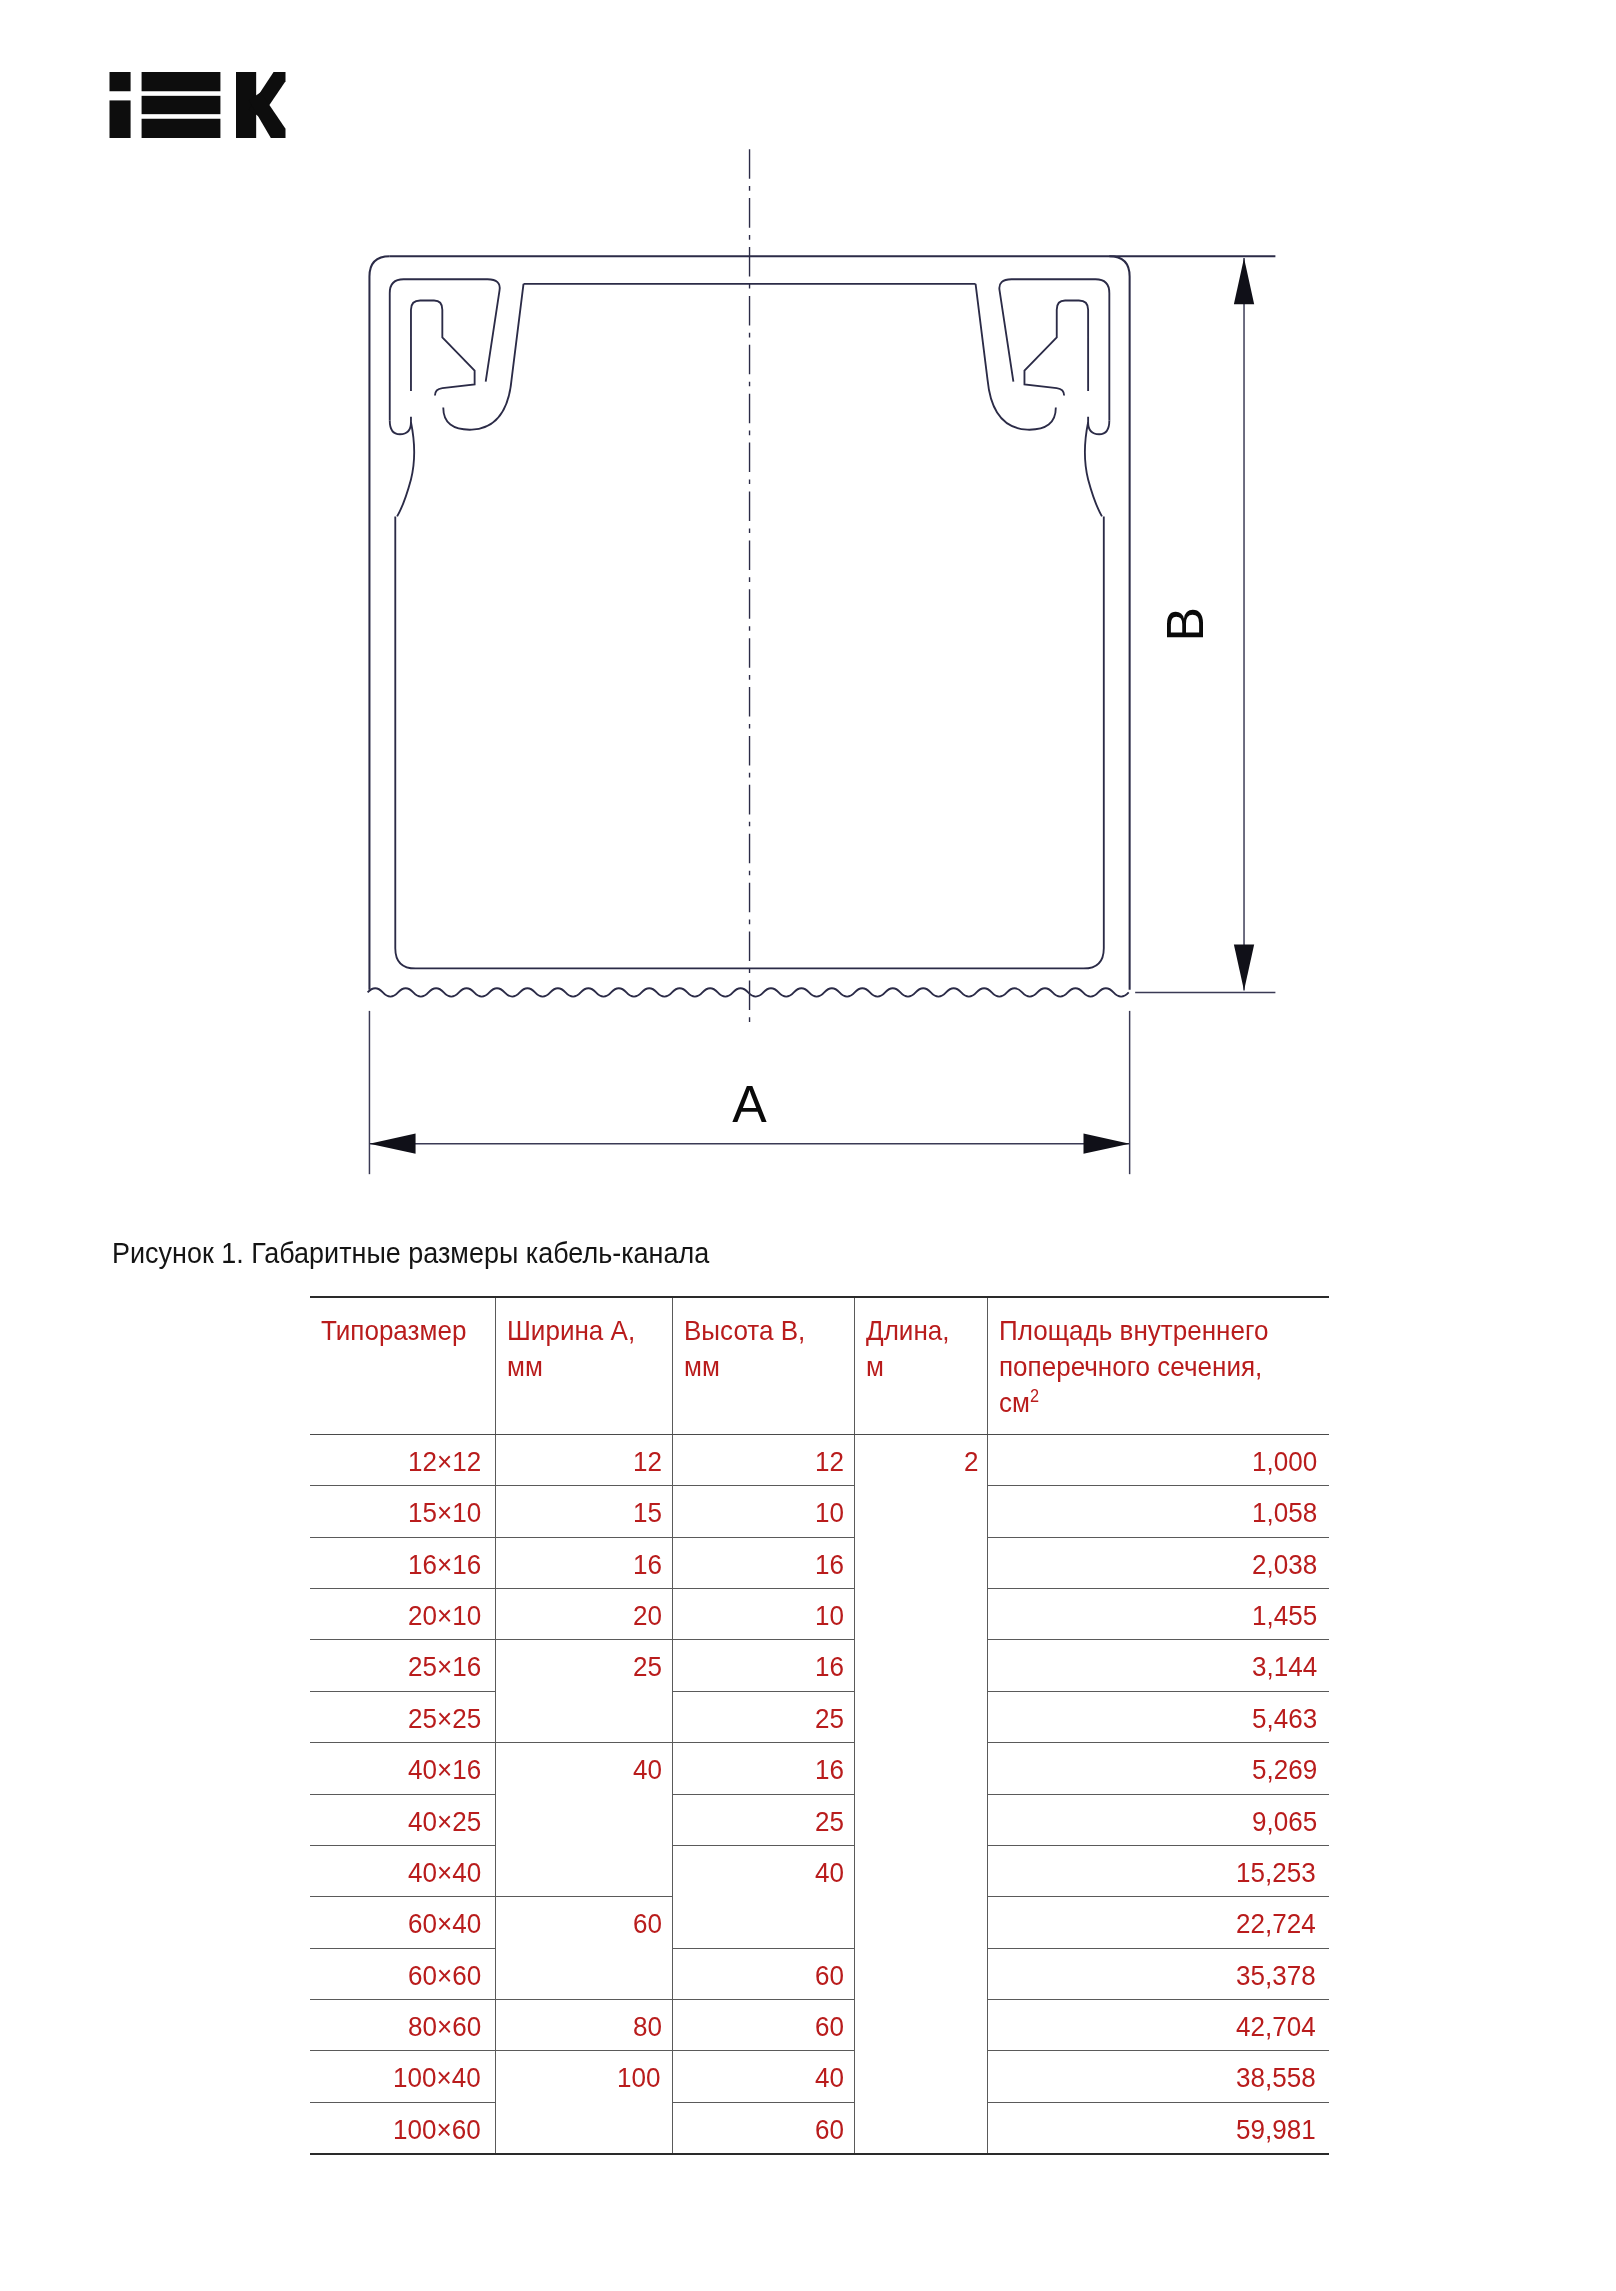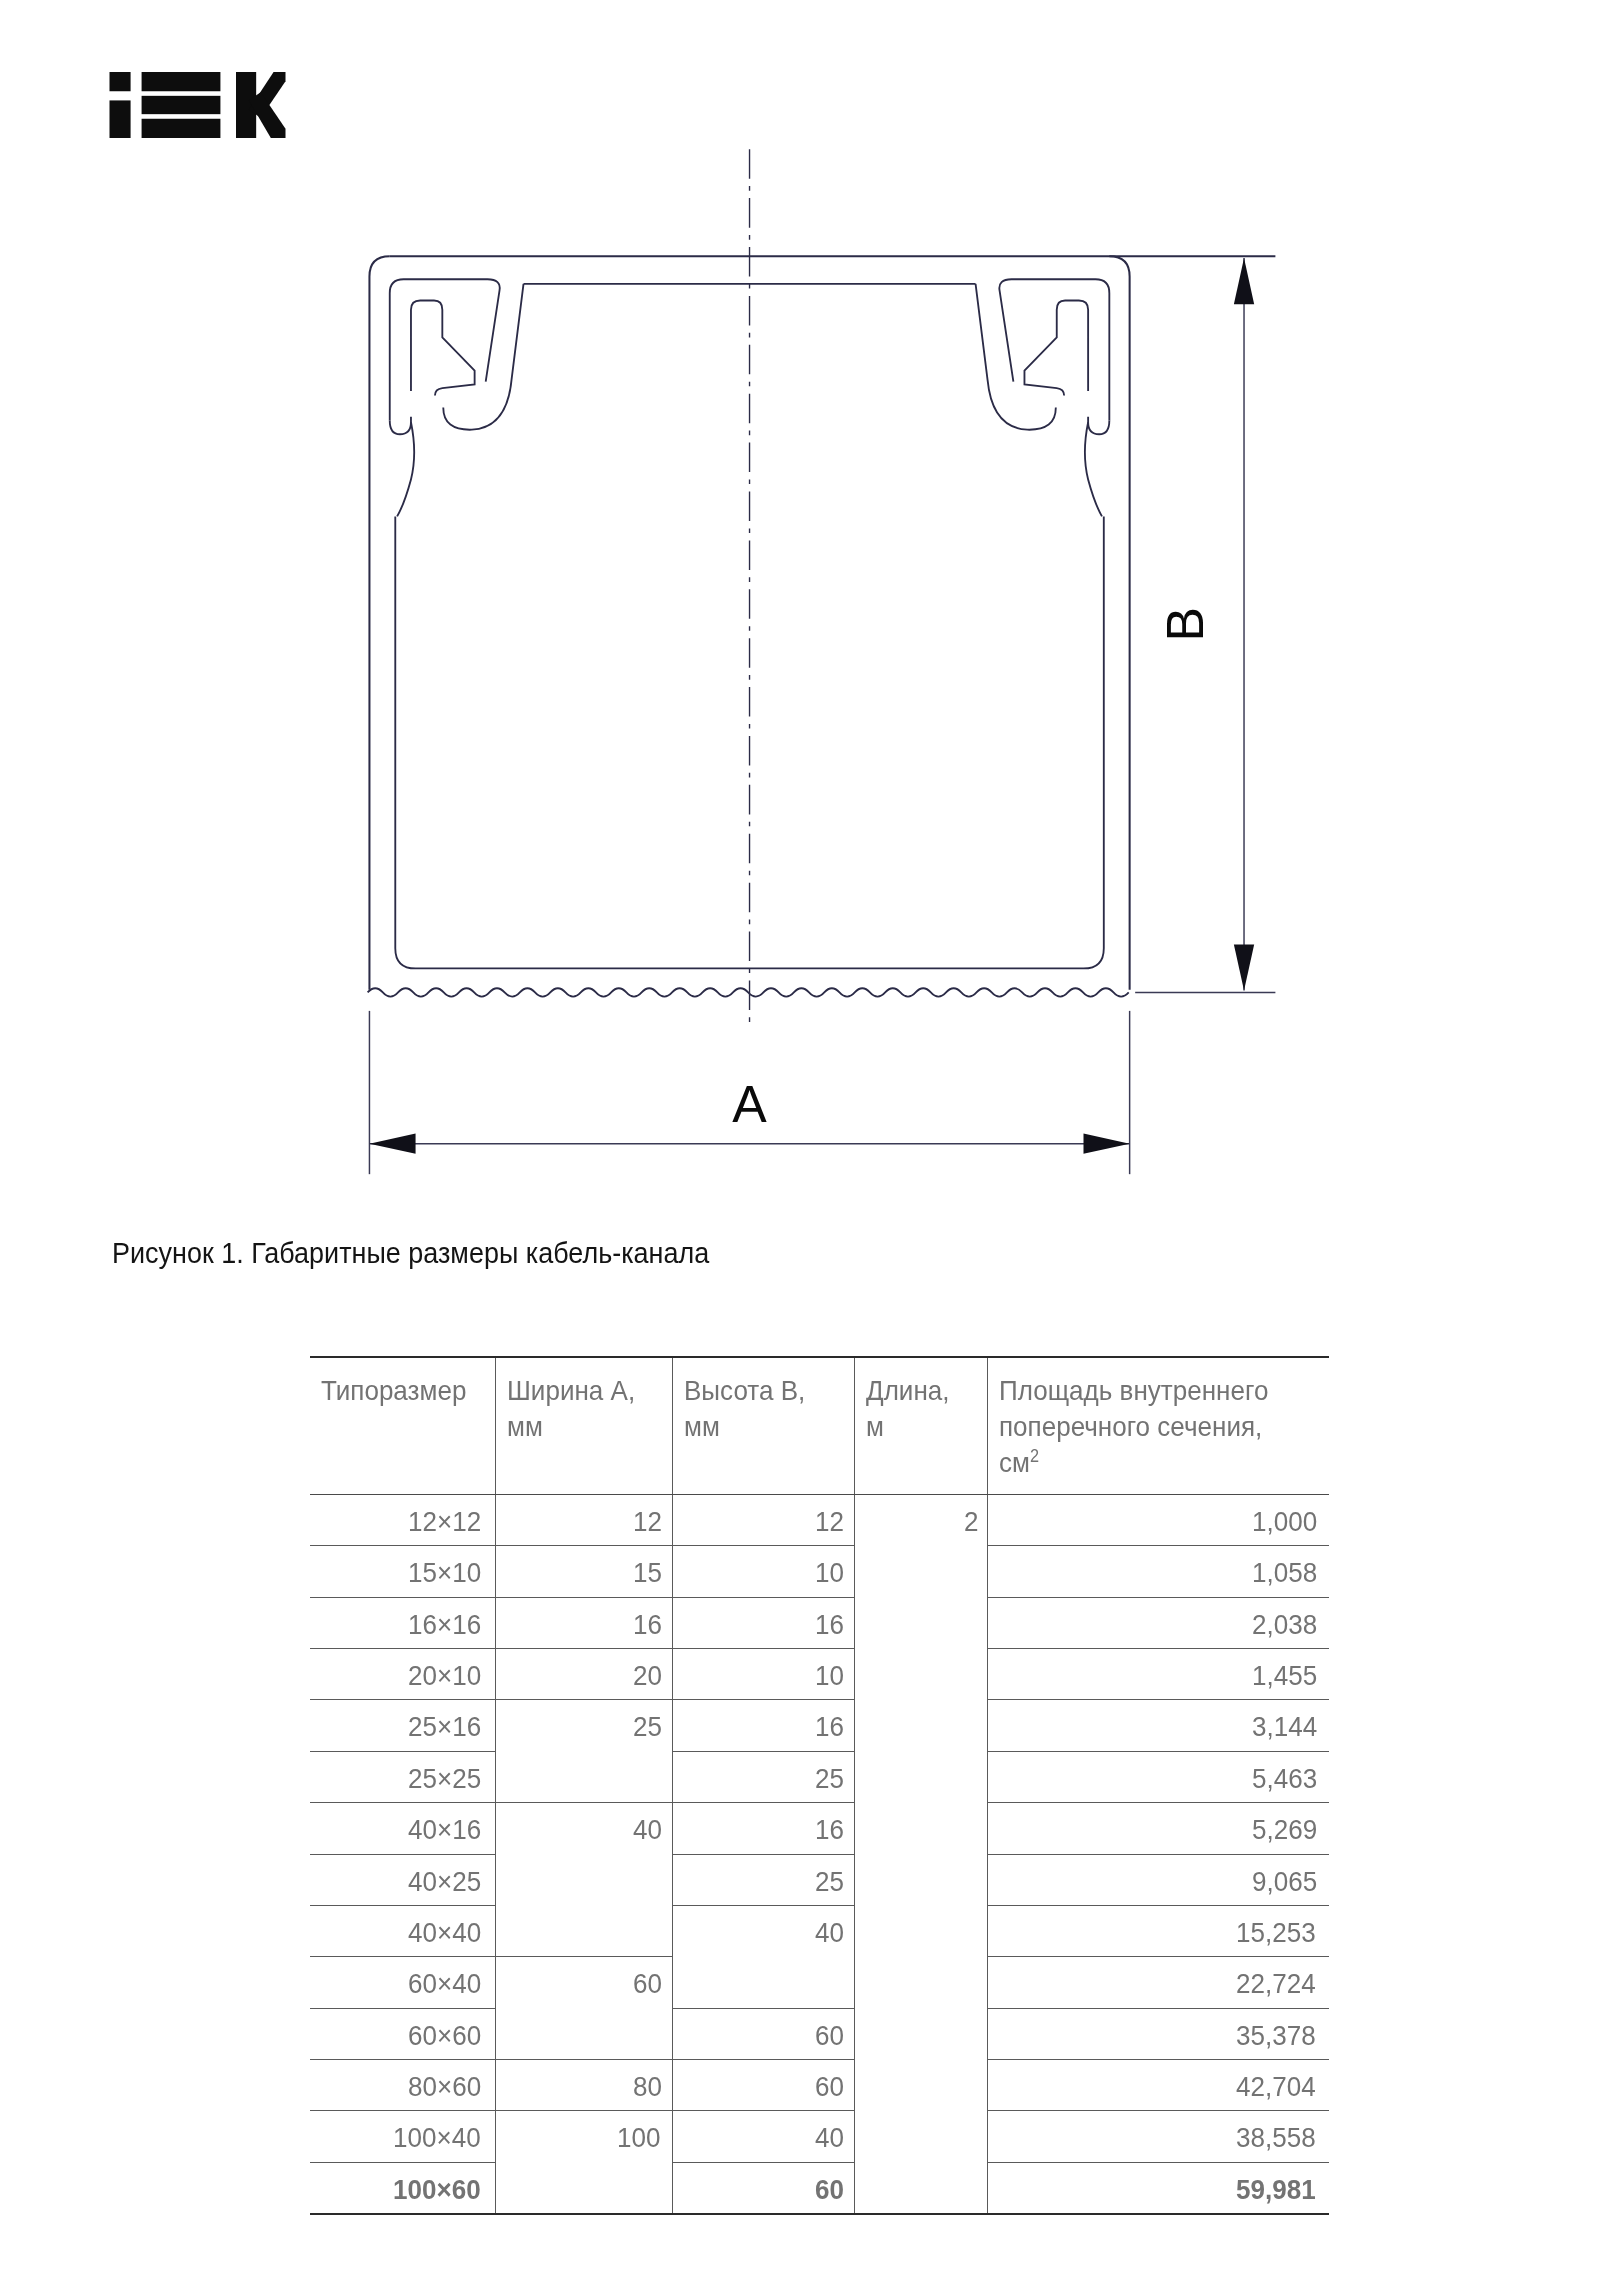--- a/index.html
+++ b/index.html
@@ -17,24 +17,24 @@
   .drawing{position:absolute;left:351px;top:138px;width:941px;height:1052px;}
   .drawing path, .drawing line{vector-effect:none;}
   
   .caption{
     position:absolute;left:112px;top:1237px;
     font-size:29px;letter-spacing:0px;color:#141414;
     transform:scaleX(.93);transform-origin:left top;
   }
   
   .spec-table{
-    position:absolute;left:310px;top:1356px;
+    position:absolute;left:310px;top:1296px;
     border-collapse:collapse;table-layout:fixed;
     width:1019px;
-    font-size:28px;color:#737373;
+    font-size:28px;color:#b91c1c;
     border-top:2.8px solid #2a2a2a;
     border-bottom:2.8px solid #2a2a2a;
   }
   .spec-table col.c1{width:185px}
   .spec-table col.c2{width:177px}
   .spec-table col.c3{width:182px}
   .spec-table col.c4{width:133px}
   .spec-table col.c5{width:342px}
   .spec-table th{
     font-weight:normal;text-align:left;vertical-align:top;
@@ -42,21 +42,21 @@
     border-bottom:1.8px solid #4a4a4a;
     line-height:36px;
   }
   .spec-table td{
     text-align:right;vertical-align:top;
     padding:11px 7.4px 7.4px 11px;height:31px;
     border-bottom:0.9px solid #5a5a5a;
   }
   .spec-table th + th, .spec-table td + td{border-left:0.9px solid #5a5a5a;}
   .spec-table td[rowspan]{border-bottom:0.9px solid #5a5a5a;}
-  .spec-table tr:last-child td{border-bottom:none;font-weight:bold;}
+  .spec-table tr:last-child td{border-bottom:none;}
   .spec-table .txt{display:inline-block;transform:scaleX(.93);transform-origin:left top;white-space:normal;}
   sup.sq{font-size:17.5px;vertical-align:super;line-height:0;}
 </style>
 </head>
 <body>
 
 <div class="page">
 
   <svg class="logo" viewBox="0 0 192 72" aria-hidden="true">
     <g fill="#0d0d0d">

